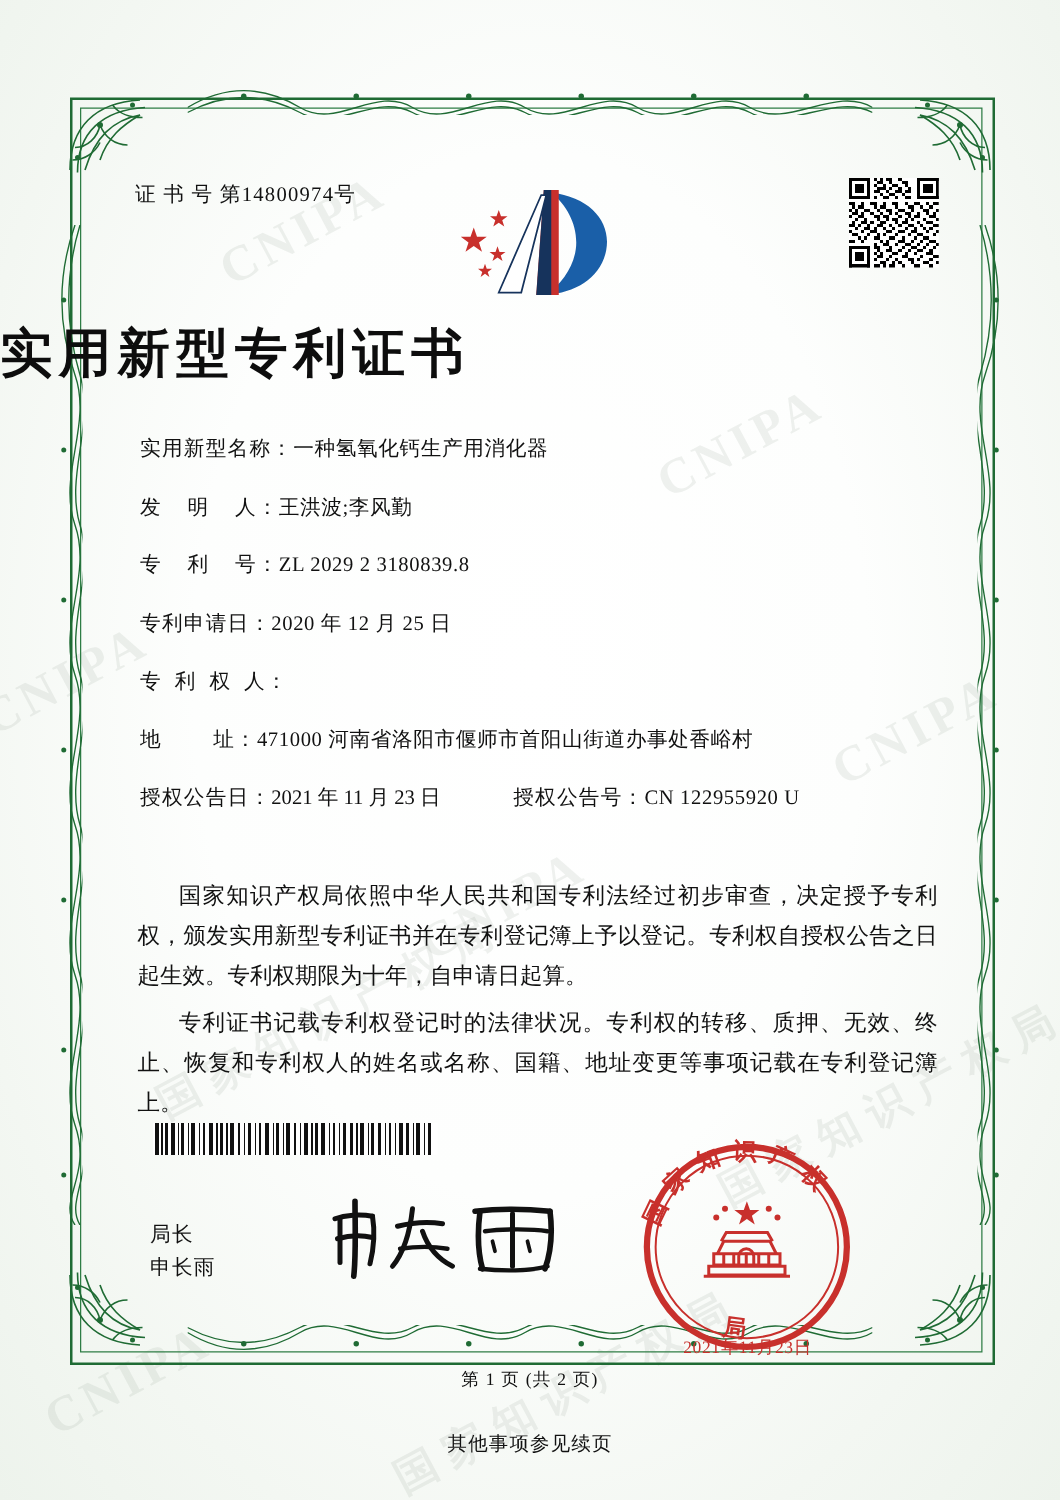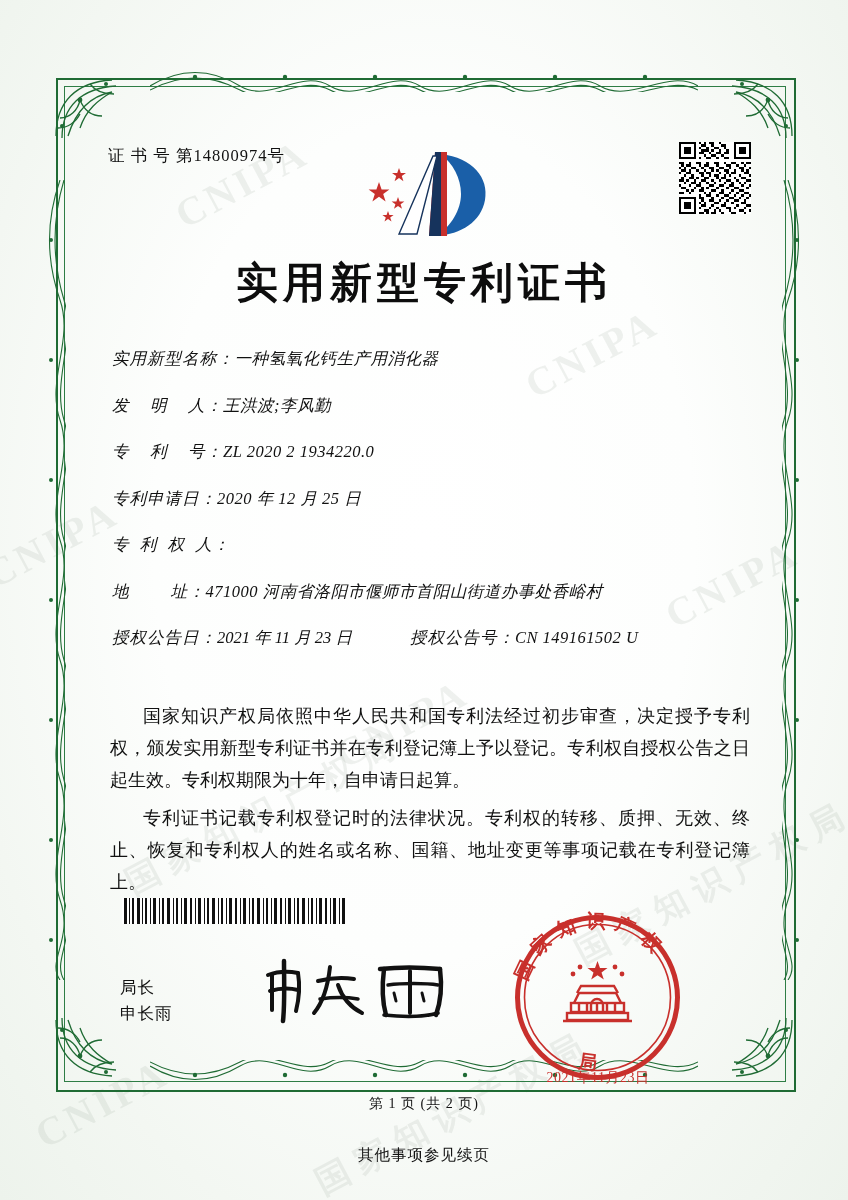--- a/index.html
+++ b/index.html
@@ -121,42 +121,41 @@
     width: 140px;
     height: 95px;
   }
   .logo svg { width: 100%; height: 100%; display: block; }
 
   .title {
     position: absolute;
     left: 0;
     top: 255px;
     width: 848px;
-    text-align: center;
+    text-align: left;
     font-family: "Liberation Serif", "DejaVu Serif", serif;
     font-size: 42px;
     font-weight: bold;
     letter-spacing: 5px;
     color: #0d0d0d;
   }
 
   
   .fields {
     position: absolute;
     left: 112px;
     top: 348px;
     width: 640px;
   }
   .frow {
     display: flex;
     align-items: baseline;
     margin-bottom: 24.5px;
     font-size: 16.5px;
     color: #111;
-    font-style: italic;
   }
   .flabel {
     flex: 0 0 auto;
     white-space: pre;
     letter-spacing: 1px;
   }
   .fvalue {
     flex: 1 1 auto;
     letter-spacing: 0.5px;
   }
@@ -651,38 +650,38 @@
     <div class="frow">
       <span class="flabel">实用新型名称：</span>
       <span class="fvalue">一种氢氧化钙生产用消化器</span>
     </div>
     <div class="frow">
       <span class="flabel">发    明    人：</span>
       <span class="fvalue">王洪波;李风勤</span>
     </div>
     <div class="frow">
       <span class="flabel">专    利    号：</span>
-      <span class="fvalue">ZL 2020 2 1934220.0</span>
+      <span class="fvalue">ZL 2029 2 3180839.8</span>
     </div>
     <div class="frow">
       <span class="flabel">专利申请日：</span>
       <span class="fvalue">2020 年 12 月 25 日</span>
     </div>
     <div class="frow">
       <span class="flabel">专  利  权  人：</span>
     </div>
     <div class="frow">
       <span class="flabel">地        址：</span>
       <span class="fvalue">471000 河南省洛阳市偃师市首阳山街道办事处香峪村</span>
     </div>
     <div class="frow inline2">
       <span class="flabel">授权公告日：</span>
       <span>2021 年 11 月 23 日</span>
       <span class="second-label">授权公告号：</span>
-      <span class="second-value">CN 149161502 U</span>
+      <span class="second-value">CN 122955920 U</span>
     </div>
   </div>
 
   <div class="paras">
     <p>国家知识产权局依照中华人民共和国专利法经过初步审查，决定授予专利权，颁发实用新型专利证书并在专利登记簿上予以登记。专利权自授权公告之日起生效。专利权期限为十年，自申请日起算。</p>
     <p>专利证书记载专利权登记时的法律状况。专利权的转移、质押、无效、终止、恢复和专利权人的姓名或名称、国籍、地址变更等事项记载在专利登记簿上。</p>
   </div>
 
   <div class="barcode">
     <svg viewBox="0 0 228 26" preserveAspectRatio="none" shape-rendering="crispEdges" xmlns="http://www.w3.org/2000/svg">

